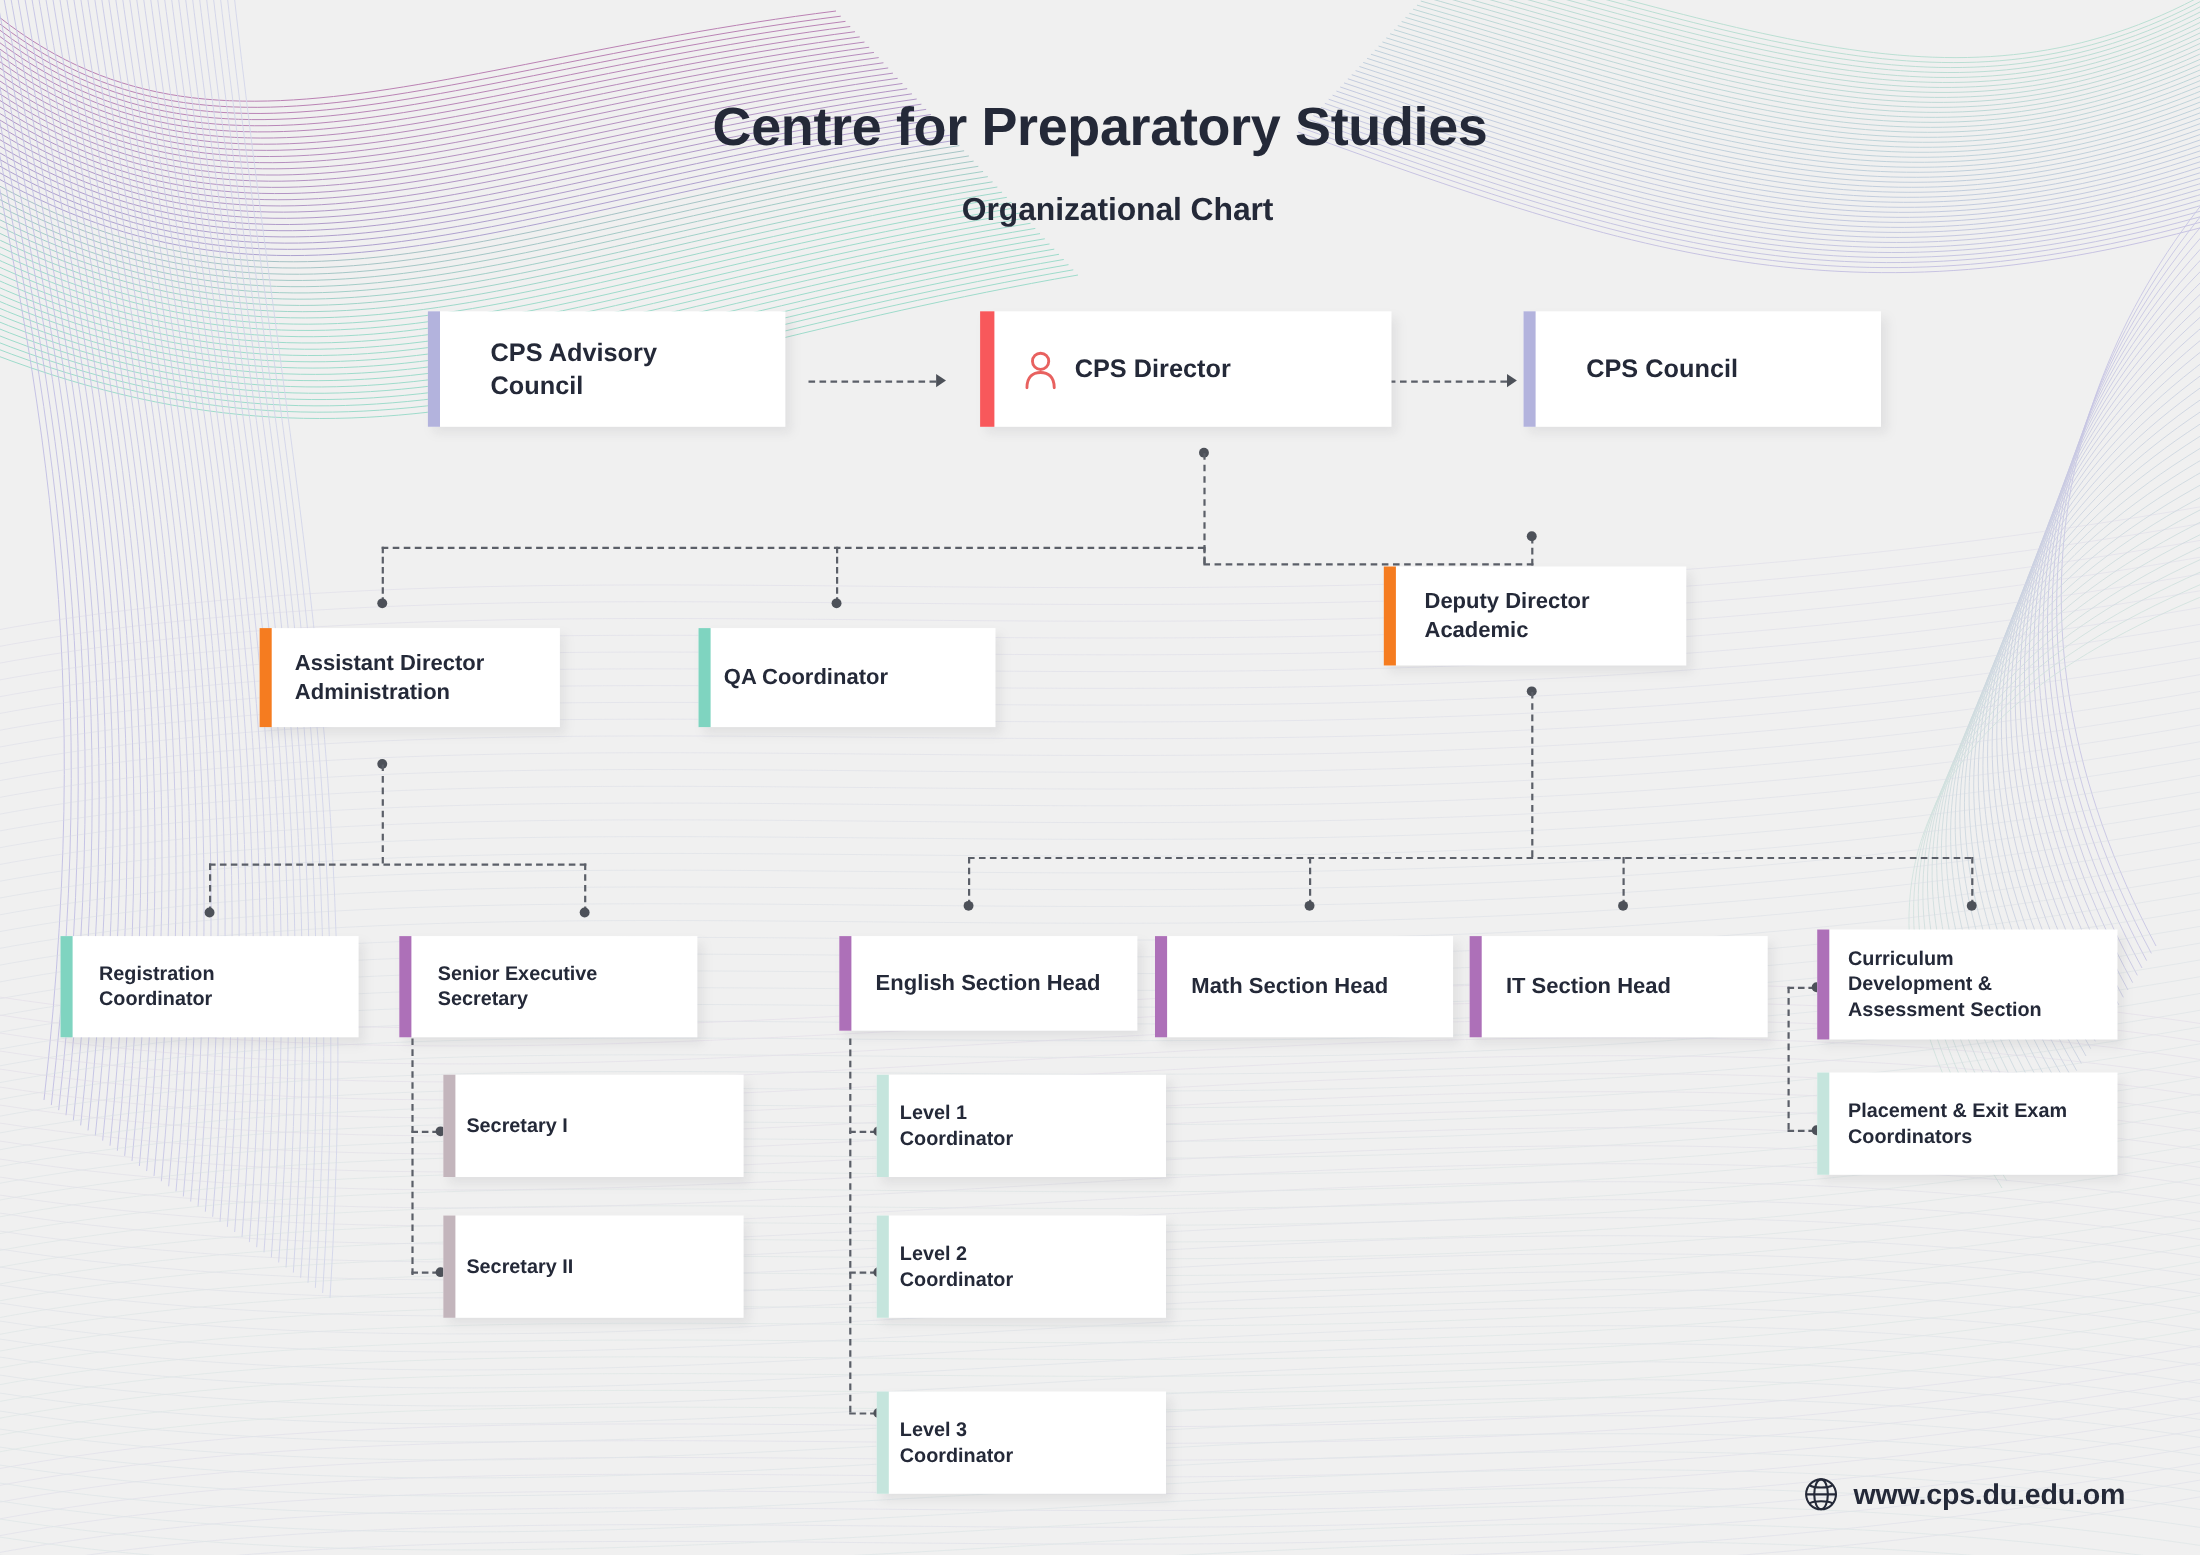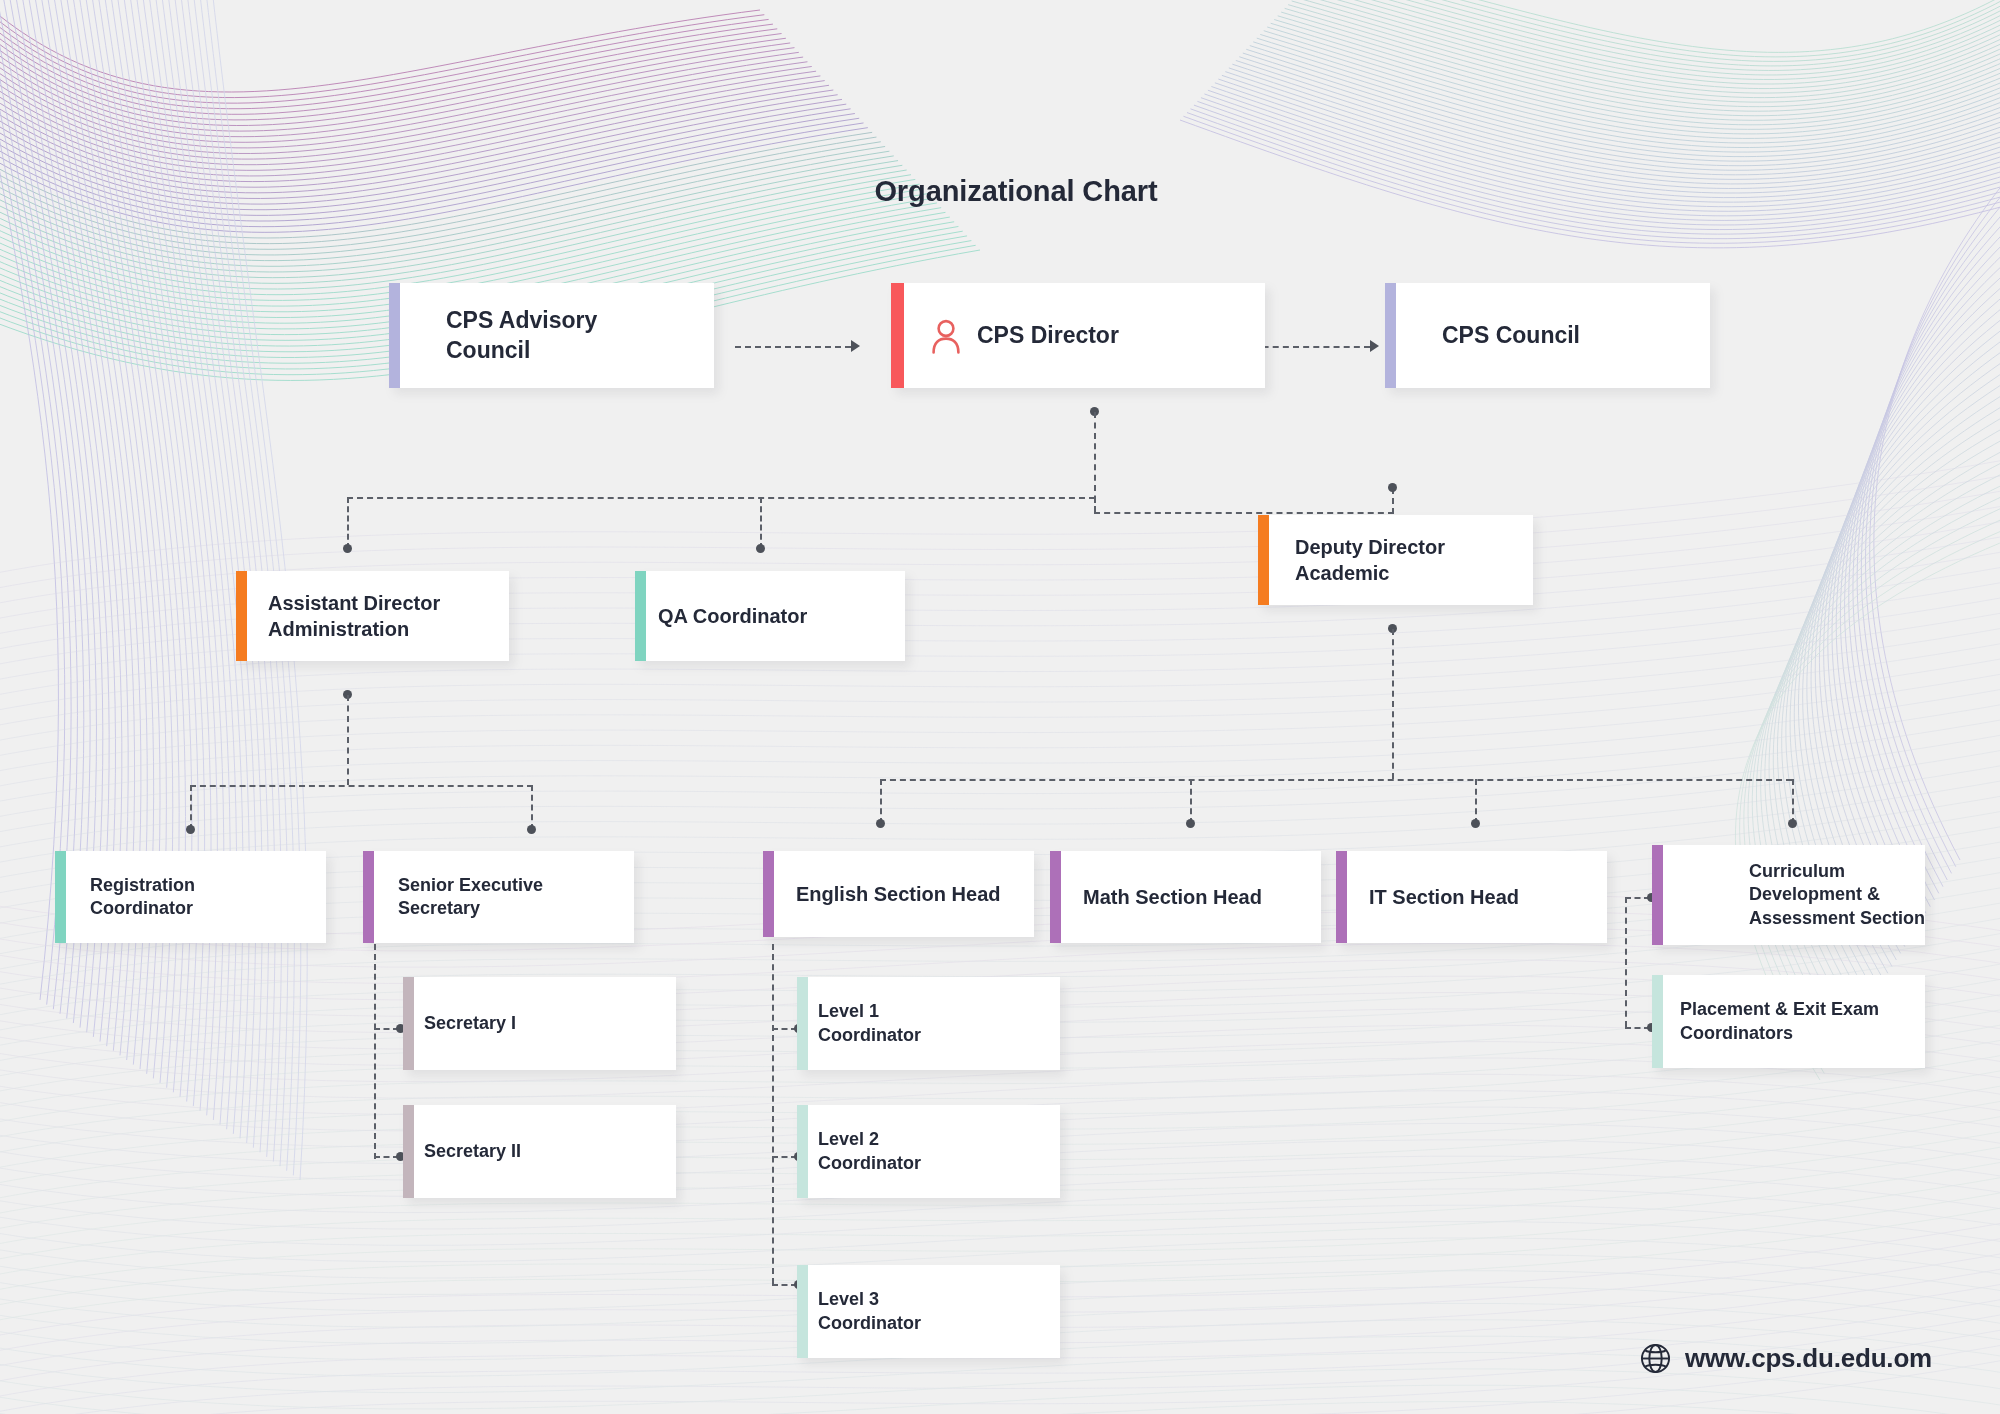--- a/index.html
+++ b/index.html
@@ -353,20 +353,21 @@
         <path d="M -40 1341.818181818182 C 600 1451.818181818182, 1300 1251.818181818182, 2060 1381.818181818182" stroke="rgb(209,221,225)" stroke-width="0.7" fill="none"></path>
         <path d="M -40 1358.1818181818182 C 600 1468.1818181818182, 1300 1268.1818181818182, 2060 1398.1818181818182" stroke="rgb(209,221,225)" stroke-width="0.7" fill="none"></path>
         <path d="M -40 1374.5454545454545 C 600 1484.5454545454545, 1300 1284.5454545454545, 2060 1414.5454545454545" stroke="rgb(209,222,224)" stroke-width="0.7" fill="none"></path>
         <path d="M -40 1390.909090909091 C 600 1500.909090909091, 1300 1300.909090909091, 2060 1430.909090909091" stroke="rgb(208,222,224)" stroke-width="0.7" fill="none"></path>
         <path d="M -40 1407.2727272727273 C 600 1517.2727272727273, 1300 1317.2727272727273, 2060 1447.2727272727273" stroke="rgb(208,222,224)" stroke-width="0.7" fill="none"></path>
         <path d="M -40 1423.6363636363635 C 600 1533.6363636363635, 1300 1333.6363636363635, 2060 1463.6363636363635" stroke="rgb(207,223,224)" stroke-width="0.7" fill="none"></path>
         <path d="M -40 1440 C 600 1550, 1300 1350, 2060 1480" stroke="rgb(207,223,224)" stroke-width="0.7" fill="none"></path>
       </g>
   </svg>
 
+  <div class="title">Centre for Preparatory Studies</div>
   <div class="subtitle">Organizational Chart</div>
 
   <div>
 
     <div class="h-line" style="left:735px; top:346px; width:116px;"></div>
     <div class="arrow" style="left:851px; top:340px;"></div>
 
     <div class="h-line" style="left:1222px; top:346px; width:148px;"></div>
     <div class="arrow" style="left:1370px; top:340px;"></div>
 
@@ -482,21 +483,21 @@
   <div class="node n-md" style="left:1050px; top:851px; width:271px; height:92px; padding-left:33px;">
     <span class="bar" style="background:#ad70b8;"></span>
     <span class="label">Math Section Head</span>
   </div>
 
   <div class="node n-md" style="left:1336px; top:851px; width:271px; height:92px; padding-left:33px;">
     <span class="bar" style="background:#ad70b8;"></span>
     <span class="label">IT Section Head</span>
   </div>
 
-  <div class="node n-sm" style="left:1652px; top:845px; width:273px; height:100px; padding-left:28px;justify-content:flex-end;">
+  <div class="node n-sm" style="left:1652px; top:845px; width:273px; height:100px; padding-left:28px;">
     <span class="bar" style="background:#ad70b8;"></span>
     <span class="label">Curriculum
 Development &amp;
 Assessment Section</span>
   </div>
 
   <div class="node n-sm" style="left:403px; top:977px; width:273px; height:93px; padding-left:21px;">
     <span class="bar" style="background:#c3b5bc;"></span>
     <span class="label">Secretary I</span>
   </div>

